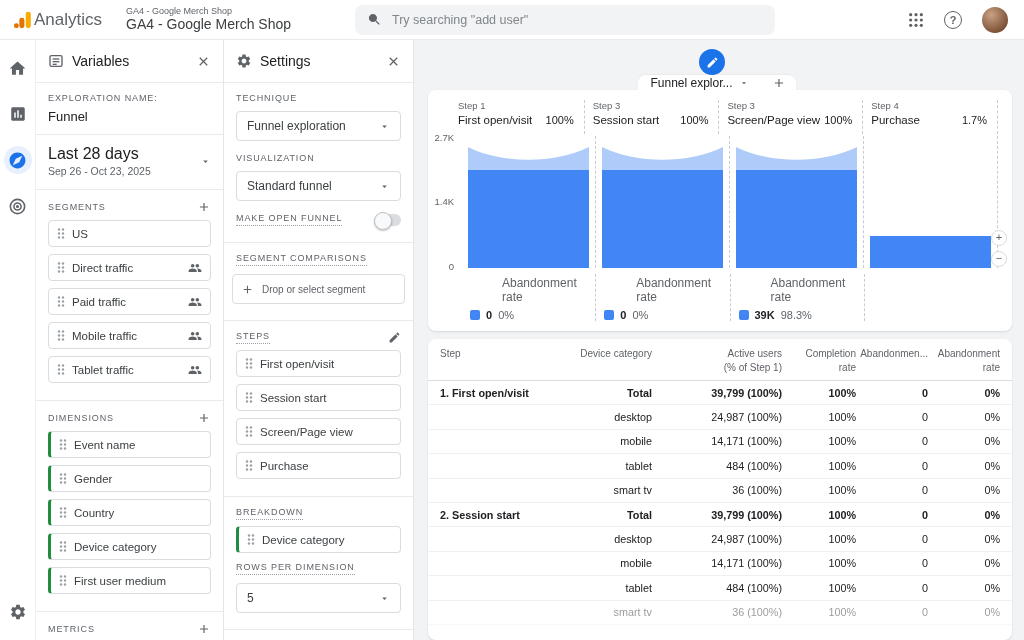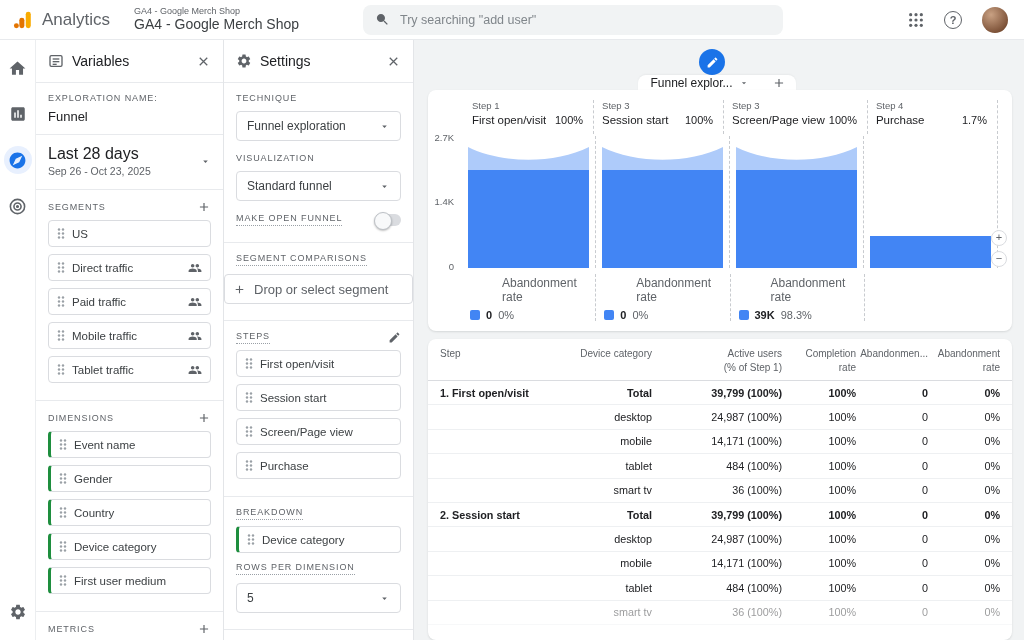--- a/index.html
+++ b/index.html
@@ -1,21 +1,21 @@
 <!DOCTYPE html>
 <html><head>
 <meta charset="utf-8">
 <style>
   * { margin:0; padding:0; box-sizing:border-box; }
   html,body { width:1024px; height:640px; overflow:hidden; }
   body { font-family:"Liberation Sans","DejaVu Sans",sans-serif; background:#fff; color:#202124; }
 
   
   .topbar { height:40px; display:flex; align-items:center; background:#fff; border-bottom:1px solid #e8eaed; position:relative; z-index:9; }
-  .logo-area { display:flex; align-items:center; gap:8px; padding:0 10px 0 12px; }
+  .logo-area { display:flex; align-items:center; gap:0; padding:0 10px 0 12px; }
   .product-name { font-size:17px; color:#5f6368; }
   .property { margin-left:14px; line-height:1.1; }
   .prop-small { font-size:9px; color:#5f6368; }
   .prop-big { font-size:14px; color:#3c4043; }
   .search { margin-left:64px; width:420px; height:30px; background:#f1f3f4; border-radius:8px; display:flex; align-items:center; gap:10px; padding:0 12px; cursor:pointer; }
   .search-ph { font-size:12.5px; color:#80868b; }
   .topbar-right { margin-left:auto; display:flex; align-items:center; gap:20px; padding-right:16px; }
   .help-circle { width:18px; height:18px; border:1.6px solid #5f6368; border-radius:50%; font-size:11px; color:#5f6368; display:flex; align-items:center; justify-content:center; font-weight:bold; }
   .avatar { width:26px; height:26px; border-radius:50%; background:radial-gradient(circle at 35% 30%, #c9a183, #7a4f35 75%); }
 
@@ -45,35 +45,35 @@
   .date-sub { font-size:10.5px; color:#5f6368; margin-top:2px; }
   .caret { margin-left:auto; display:flex; }
   .chip { display:flex; align-items:center; gap:7px; height:27px; border:1px solid #dadce0; border-radius:4px; margin:0 12px 7px; padding:0 8px; font-size:11.5px; color:#3c4043; background:#fff; cursor:grab; }
   .chip.dim { border-left:3px solid #1e8e3e; }
   .chip.muted { color:#9aa0a6; }
   .chip .people-icon { margin-left:auto; }
   .select { display:flex; align-items:center; height:30px; border:1px solid #dadce0; border-radius:4px; margin:2px 12px 6px; padding:0 10px; font-size:12px; color:#3c4043; cursor:pointer; }
   .toggle-row { display:flex; align-items:center; justify-content:space-between; padding:4px 12px 6px; }
   .toggle { width:26px; height:12px; background:#dadce0; border-radius:7px; position:relative; cursor:pointer; flex:none; }
   .toggle::after { content:""; position:absolute; left:-1px; top:-2px; width:16px; height:16px; border-radius:50%; background:#f8f9fa; border:1px solid #bdc1c6; box-shadow:0 1px 2px rgba(0,0,0,.25); }
-  .drop-zone { display:flex; align-items:center; gap:8px; height:30px; border:1px solid #dadce0; border-radius:4px; margin:2px 0 6px; padding:0 8px; font-size:13px; color:#5f6368; cursor:pointer; }
+  .drop-zone { display:flex; align-items:center; gap:8px; height:30px; border:1px solid #dadce0; border-radius:4px; margin:2px 8px 6px; padding:0 8px; font-size:10px; color:#5f6368; cursor:pointer; }
 
   
   .canvas { flex:1; background:#f1f3f4; display:flex; flex-direction:column; overflow:hidden; }
   .tabbar { display:flex; align-items:center; padding:9px 16px 0 12px; height:44px;flex-direction:column; }
   .edit-circle { width:26px; height:26px; border-radius:50%; background:#1a73e8; display:flex; align-items:center; justify-content:center; margin-right:10px; flex:none; cursor:pointer; }
   .tab-group { display:flex; align-items:stretch; background:#fff; border-radius:8px 8px 0 0; height:35px; box-shadow:0 -1px 2px rgba(0,0,0,.04); }
   .tab { display:flex; align-items:center; gap:6px; padding:0 12px; font-size:12px; color:#202124; cursor:pointer; }
   .tab-divider { width:1px; background:#e0e0e0; margin:8px 0; }
   .tab-add { width:34px; display:flex; align-items:center; justify-content:center; cursor:pointer; }
   .canvas-tools { margin-left:auto; display:flex; align-items:center; gap:16px; padding-bottom:6px; }
   .tool { display:flex; align-items:center; cursor:pointer; }
 
   .chart-card { background:#fff; border-radius:8px; margin:6px 12px 0 14px; box-shadow:0 1px 2px rgba(60,64,67,.15); position:relative; }
-  .funnel-head { display:flex; padding:10px 14px 0 36px; }
+  .funnel-head { display:flex; padding:10px 14px 0 22px; }
   .f-col { flex:1; padding:0 10px 8px 8px; border-right:1px dashed #c8cbcf; }
   .f-col:last-child { border-right:1px dashed #c8cbcf; }
   .step-n { font-size:9.5px; color:#5f6368; margin-bottom:3px; }
   .step-name-row { display:flex; justify-content:space-between; align-items:baseline; gap:4px; }
   .step-name { font-size:11.5px; color:#202124; white-space:nowrap; overflow:hidden; text-overflow:ellipsis; }
   .step-rate { font-size:11px; color:#202124; flex:none; }
 
   .f-chart { position:relative; height:132px; margin:2px 14px 0 34px; display:flex; }
   .y-axis { position:absolute; left:-32px; top:0; bottom:0; width:28px; }
   .y-tick { position:absolute; right:4px; font-size:9.5px; color:#5f6368; }

